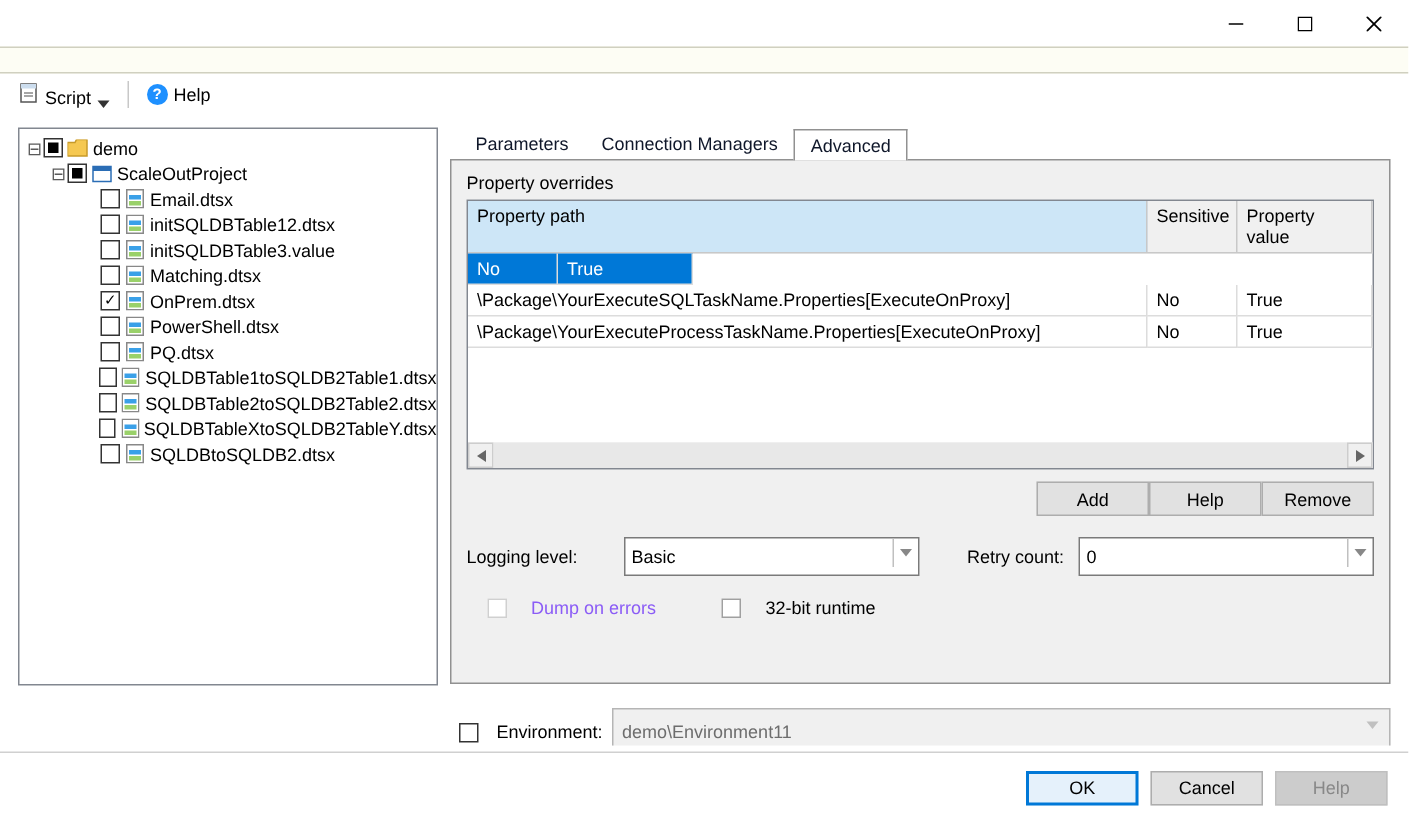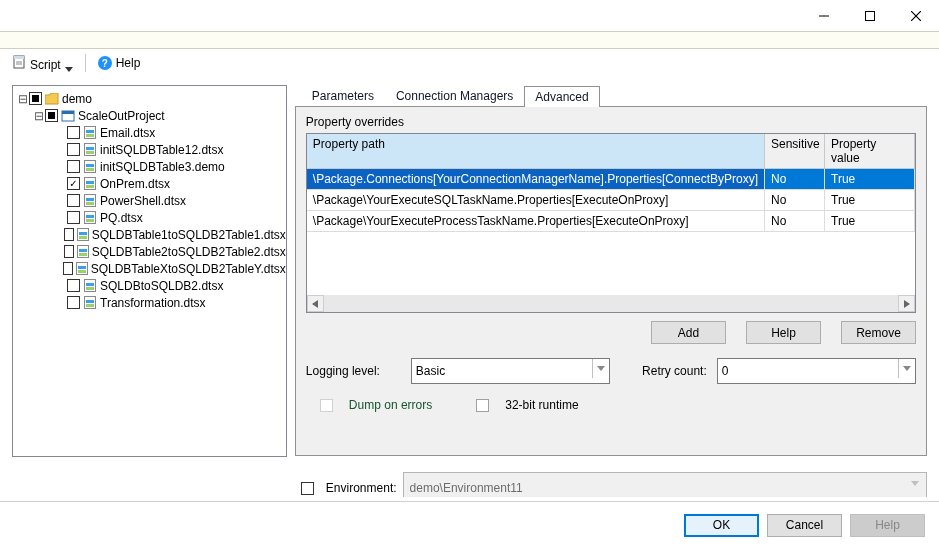--- a/index.html
+++ b/index.html
@@ -46,29 +46,29 @@
   .col-path { flex:1; min-width:0; }
   .col-sens { width:60px; }
   .col-val { width:90px; }
   .grid-row.selected .cell { background:#0078d7; color:#fff; }
   .grid-row.selected .cell.col-path { background:#0a63c2; }
   .grid-head .cell.col-path.selhdr { background:#cde6f7; }
   .grid-spacer { flex:1; }
   .hscroll { height:17px; background:#f0f0f0; display:flex; align-items:center; }
   .hscroll .arrow { width:17px; height:17px; display:flex; align-items:center; justify-content:center; border:1px solid #cdcdcd; background:#f0f0f0;}
   .hscroll .track { flex:1; height:17px; background:#e8e8e8; }
-  .btn-row { display:flex; justify-content:flex-end; gap:20px; margin-top:8px; }
+  .btn-row { display:flex; justify-content:flex-end; gap:0; margin-top:8px; }
   .btn { width:75px; height:23px; background:#e1e1e1; border:1px solid #adadad; display:flex; align-items:center; justify-content:center; cursor:default;}
   .form-row { display:flex; align-items:center; margin-top:14px; gap:10px; }
   .lbl { width:95px; }
   .select { height:21px; border:1px solid #7a7a7a; background:#fff; flex:1; display:flex; align-items:center; padding:12px 4px; position:relative; }
   .select .dd { position:absolute; right:0; top:0; width:17px; height:19px; border-left:1px solid #c0c0c0; display:flex; align-items:center; justify-content:center; }
   .retry { width:60px; }
   .chk2 { width:13px; height:13px; border:1px solid #a0a0a0; background:#fff; display:inline-block; margin-right:6px; vertical-align:middle;}
-  .disabled { color:#14532d; }
+  .disabled { color:#8b5cf6; }
   .env-row { display:flex; align-items:center; margin-top:16px; padding-left:6px; gap:6px;}
   .env-select { flex:1; height:32px; border:1px solid #b5b5b5; background:#f0f0f0; color:#6d6d6d; display:flex; align-items:center; padding:0 6px; position:relative;}
   .env-select .dd { position:absolute; right:2px; top:1px; width:18px; height:18px; display:flex; align-items:center; justify-content:center; color:#b0b0b0;}
   
   .footer-sep { height:1px; background:#d0d0d0; margin-top:4px;}
   .footer { height:46px; display:flex; justify-content:flex-end; align-items:center; gap:8px; padding:0 14px;}
   .fbtn { width:75px; height:23px; border:1px solid #adadad; background:#e1e1e1; display:flex; align-items:center; justify-content:center;}
   .fbtn.primary { border:2px solid #0078d7; background:#e5f1fb;}
   .fbtn.disabled { background:#cccccc; color:#888; border-color:#bfbfbf;}
   .tri-down { width:0;height:0;border-left:4px solid transparent;border-right:4px solid transparent;border-top:5px solid #333; display:inline-block;}
@@ -173,21 +173,33 @@
         <div class="node indent2">
             <span class="exp"></span>
             <span class="chk "></span>
             <span class="pkg-ico">
               <svg width="12" height="13">
                 <rect x="0.5" y="0.5" width="11" height="12" fill="#fff" stroke="#888"></rect>
                 <rect x="2" y="4" width="8" height="3" fill="#3aa0e8"></rect>
                 <rect x="2" y="8" width="8" height="3" fill="#9ad16a"></rect>
               </svg>
             </span>
-            <span>initSQLDBTable3.demo</span>
+            <span>initSQLDBTable3.value</span>
+          </div>
+        <div class="node indent2">
+            <span class="exp"></span>
+            <span class="chk "></span>
+            <span class="pkg-ico">
+              <svg width="12" height="13">
+                <rect x="0.5" y="0.5" width="11" height="12" fill="#fff" stroke="#888"></rect>
+                <rect x="2" y="4" width="8" height="3" fill="#3aa0e8"></rect>
+                <rect x="2" y="8" width="8" height="3" fill="#9ad16a"></rect>
+              </svg>
+            </span>
+            <span>Matching.dtsx</span>
           </div>
         <div class="node indent2">
             <span class="exp"></span>
             <span class="chk checked"></span>
             <span class="pkg-ico">
               <svg width="12" height="13">
                 <rect x="0.5" y="0.5" width="11" height="12" fill="#fff" stroke="#888"></rect>
                 <rect x="2" y="4" width="8" height="3" fill="#3aa0e8"></rect>
                 <rect x="2" y="8" width="8" height="3" fill="#9ad16a"></rect>
               </svg>
@@ -258,52 +270,39 @@
             <span class="exp"></span>
             <span class="chk "></span>
             <span class="pkg-ico">
               <svg width="12" height="13">
                 <rect x="0.5" y="0.5" width="11" height="12" fill="#fff" stroke="#888"></rect>
                 <rect x="2" y="4" width="8" height="3" fill="#3aa0e8"></rect>
                 <rect x="2" y="8" width="8" height="3" fill="#9ad16a"></rect>
               </svg>
             </span>
             <span>SQLDBtoSQLDB2.dtsx</span>
-          </div>
-        <div class="node indent2">
-            <span class="exp"></span>
-            <span class="chk "></span>
-            <span class="pkg-ico">
-              <svg width="12" height="13">
-                <rect x="0.5" y="0.5" width="11" height="12" fill="#fff" stroke="#888"></rect>
-                <rect x="2" y="4" width="8" height="3" fill="#3aa0e8"></rect>
-                <rect x="2" y="8" width="8" height="3" fill="#9ad16a"></rect>
-              </svg>
-            </span>
-            <span>Transformation.dtsx</span>
           </div>
       </div>
     </div>
 
     <div class="right">
       <div class="tabs">
         <div class="tab"><span>Parameters</span></div>
         <div class="tab"><span>Connection Managers</span></div>
         <div class="tab active"><span>Advanced</span></div>
       </div>
       <div class="tab-body">
         <div class="section-label">Property overrides</div>
         <div class="grid-wrap">
           <div class="grid-head">
             <div class="cell col-path selhdr">Property path</div>
             <div class="cell col-sens">Sensitive</div>
             <div class="cell col-val">Property value</div>
           </div>
           <div class="grid-row selected">
-            <div class="cell col-path">\Package.Connections[YourConnectionManagerName].Properties[ConnectByProxy]</div>
             <div class="cell col-sens">No</div>
             <div class="cell col-val">True</div>
           </div>
           <div class="grid-row">
             <div class="cell col-path">\Package\YourExecuteSQLTaskName.Properties[ExecuteOnProxy]</div>
             <div class="cell col-sens">No</div>
             <div class="cell col-val">True</div>
           </div>
           <div class="grid-row">
             <div class="cell col-path">\Package\YourExecuteProcessTaskName.Properties[ExecuteOnProxy]</div>

